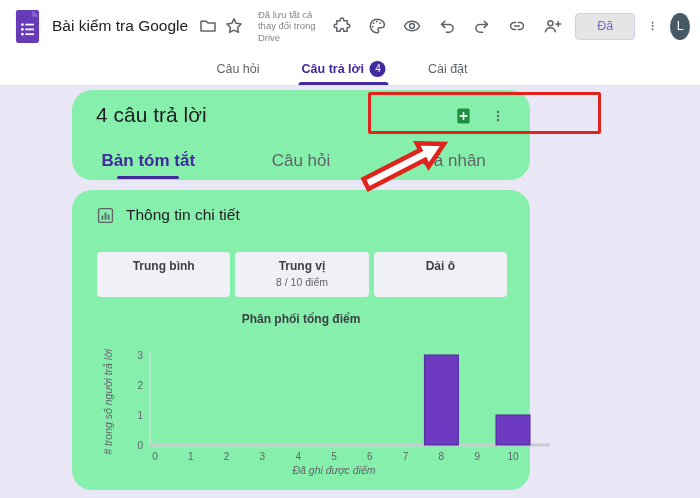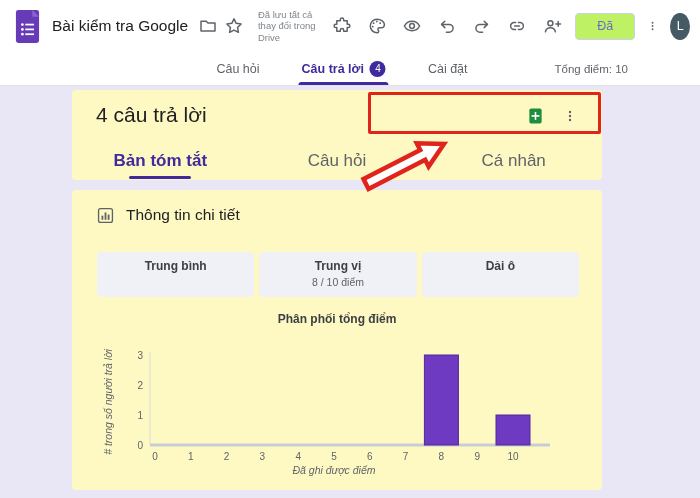--- a/index.html
+++ b/index.html
@@ -10,21 +10,21 @@
   .appbar{position:absolute;top:0;left:0;right:0;height:52px;background:#fff;
           display:flex;align-items:center;padding:0 10px 0 14px;box-sizing:border-box;}
   .logo{flex:0 0 auto;margin-right:11px;}
   .doc-title{font-size:15.5px;color:#202124;white-space:nowrap;margin-right:10px;}
   .ic{flex:0 0 auto;cursor:pointer;}
   .ic + .ic{margin-left:0;}
   .hgap8{width:8px;}
   .saved{font-size:9.5px;line-height:11.5px;color:#80868b;width:102px;margin-left:14px;}
   .spacer{flex:1;}
   .rt-icons{display:flex;align-items:center;gap:15px;margin-right:13px;}
-  .publish-btn{height:27px;min-width:60px;border:1px solid #ccd0ea;border-radius:4px;background:#bef264;
+  .publish-btn{height:27px;min-width:60px;border:1px solid #ccd0ea;border-radius:4px;background:#e5e5e5;
           color:#6e6bc4;font-size:12.5px;display:flex;align-items:center;justify-content:center;
           padding:0 12px;cursor:pointer;font-family:inherit;}
   .avatar{width:27px;height:27px;border-radius:50%;background:#455a64;color:#fff;font-size:12.5px;
           display:flex;align-items:center;justify-content:center;margin-left:11px;cursor:pointer;}
   .dots-btn{margin-left:11px;cursor:pointer;}
 
   
   .tabbar{position:absolute;top:52px;left:0;right:0;height:33px;background:#fff;border-bottom:1px solid #e2e1ec;}
   .tabs{position:absolute;left:50%;transform:translateX(-50%);margin-left:-8px;top:0;height:33px;
         display:flex;gap:36px;}
@@ -32,21 +32,21 @@
        padding:0 3px;cursor:pointer;}
   .tab.active{color:#41299e;font-weight:700;}
   .tab.active::after{content:'';position:absolute;left:0;right:0;bottom:0;height:3px;background:#41299e;
        border-radius:3px 3px 0 0;}
   .badge{width:16px;height:16px;border-radius:50%;background:#41299e;color:#fff;font-size:10px;
        font-weight:400;display:flex;align-items:center;justify-content:center;}
   .total-points{position:absolute;right:72px;top:0;height:33px;display:flex;align-items:center;
        font-size:11.5px;color:#5f6368;}
 
   
-  .card{position:absolute;left:72px;width:530px;background:#fef9c3;border-radius:4px;}
+  .card{position:absolute;left:72px;width:458px;background:#86efac;border-radius:20px;}
   .card-responses{top:90px;height:90px;}
   .resp-title{position:absolute;left:24px;top:13px;font-size:21px;color:#202124;}
   .sheets-group{position:absolute;right:24px;top:17px;display:flex;align-items:center;cursor:pointer;}
   .sheets-label{font-size:12.5px;font-weight:500;color:#1a73e8;margin-left:9px;white-space:nowrap;}
   .resp-dots{margin-left:18px;cursor:pointer;}
   .subtabs{position:absolute;left:0;right:0;bottom:0;height:38px;display:flex;}
   .subtab{flex:1;display:flex;align-items:center;justify-content:center;font-size:17px;
           color:#5f6368;position:relative;cursor:pointer;}
   .subtab.active{color:#41299e;font-weight:700;}
   .subtab.active::after{content:'';position:absolute;bottom:1px;left:50%;transform:translateX(-50%);
@@ -149,21 +149,20 @@
         <span>Câu hỏi</span>
       </div>
       <div class="tab active">
         <span>Câu trả lời</span>
         <span class="badge">4</span>
       </div>
       <div class="tab">
         <span>Cài đặt</span>
       </div>
     </div>
-    <span class="total-points">Tổng điểm: 10</span>
   </nav>
 
   <section class="card card-responses">
     <h1 class="resp-title" style="margin:0;font-weight:400;">4 câu trả lời</h1>
 
     <div class="sheets-group">
       <svg width="17" height="18" viewBox="0 0 18 18">
         <rect x="2.5" y="1" width="13" height="16" rx="1.8" fill="#1e8e3e"></rect>
         <rect x="4.8" y="8.1" width="8.4" height="1.7" fill="#fff"></rect>
         <rect x="8.15" y="4.7" width="1.7" height="8.4" fill="#fff"></rect>

